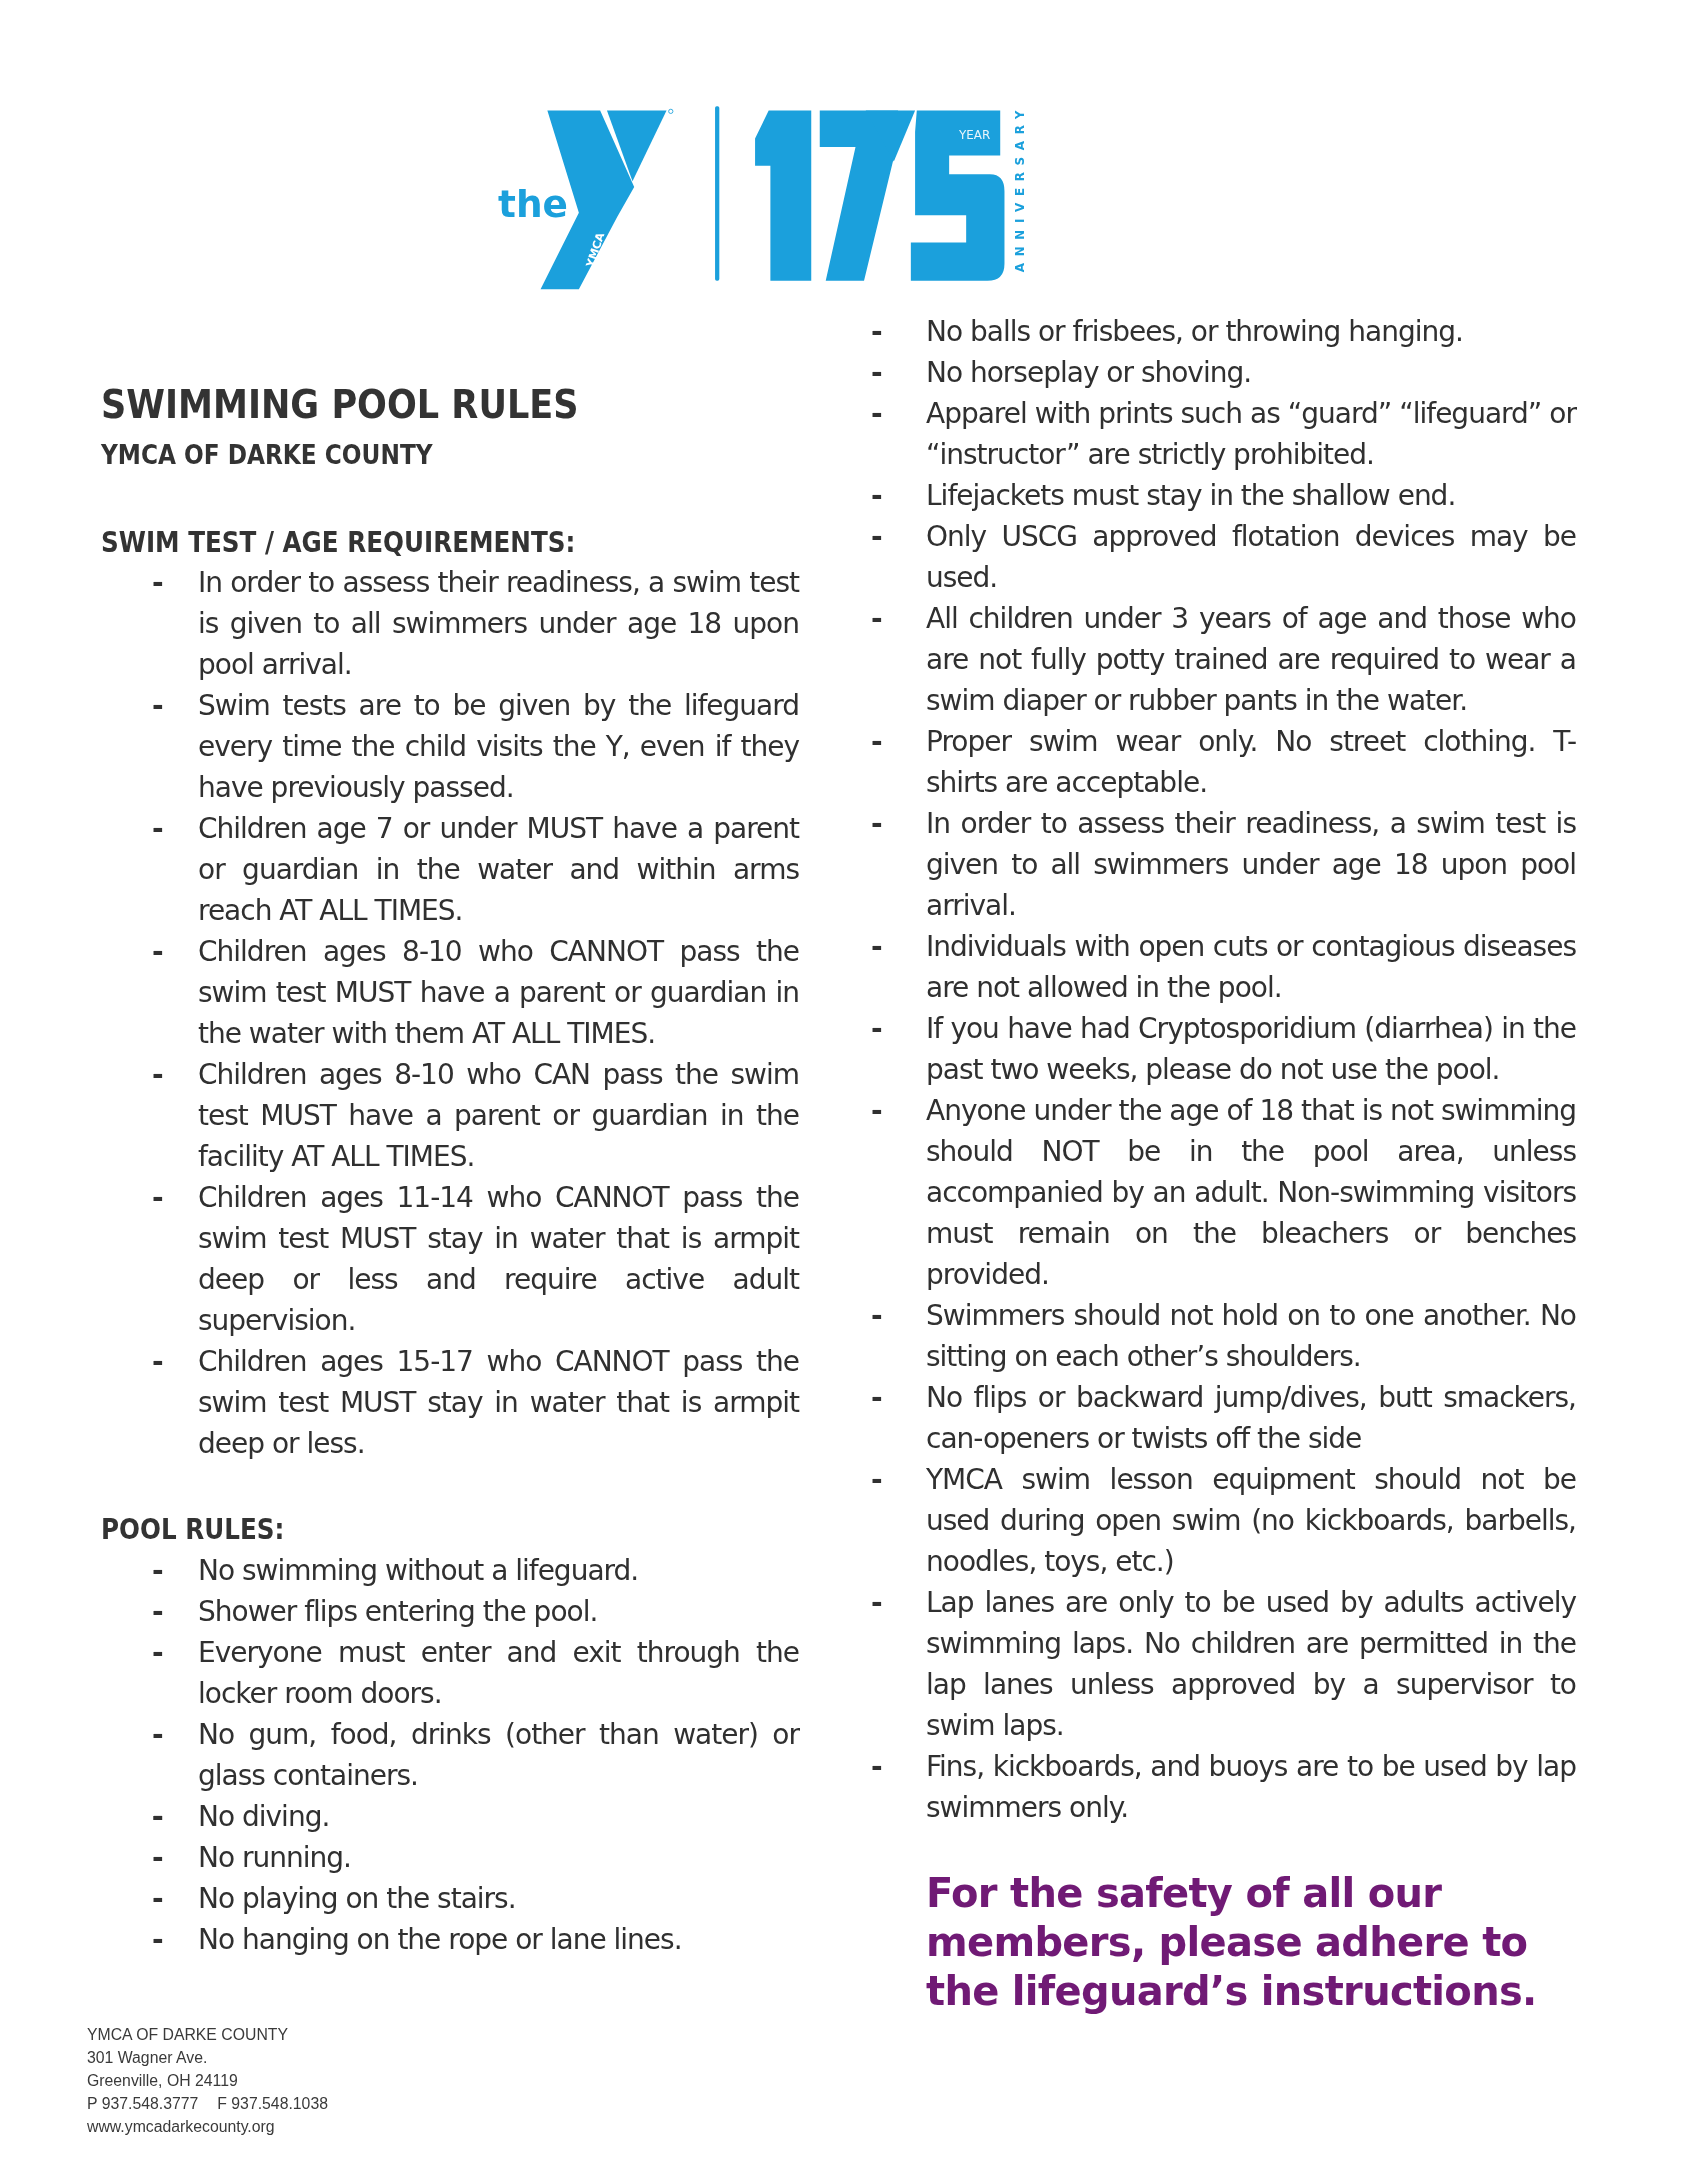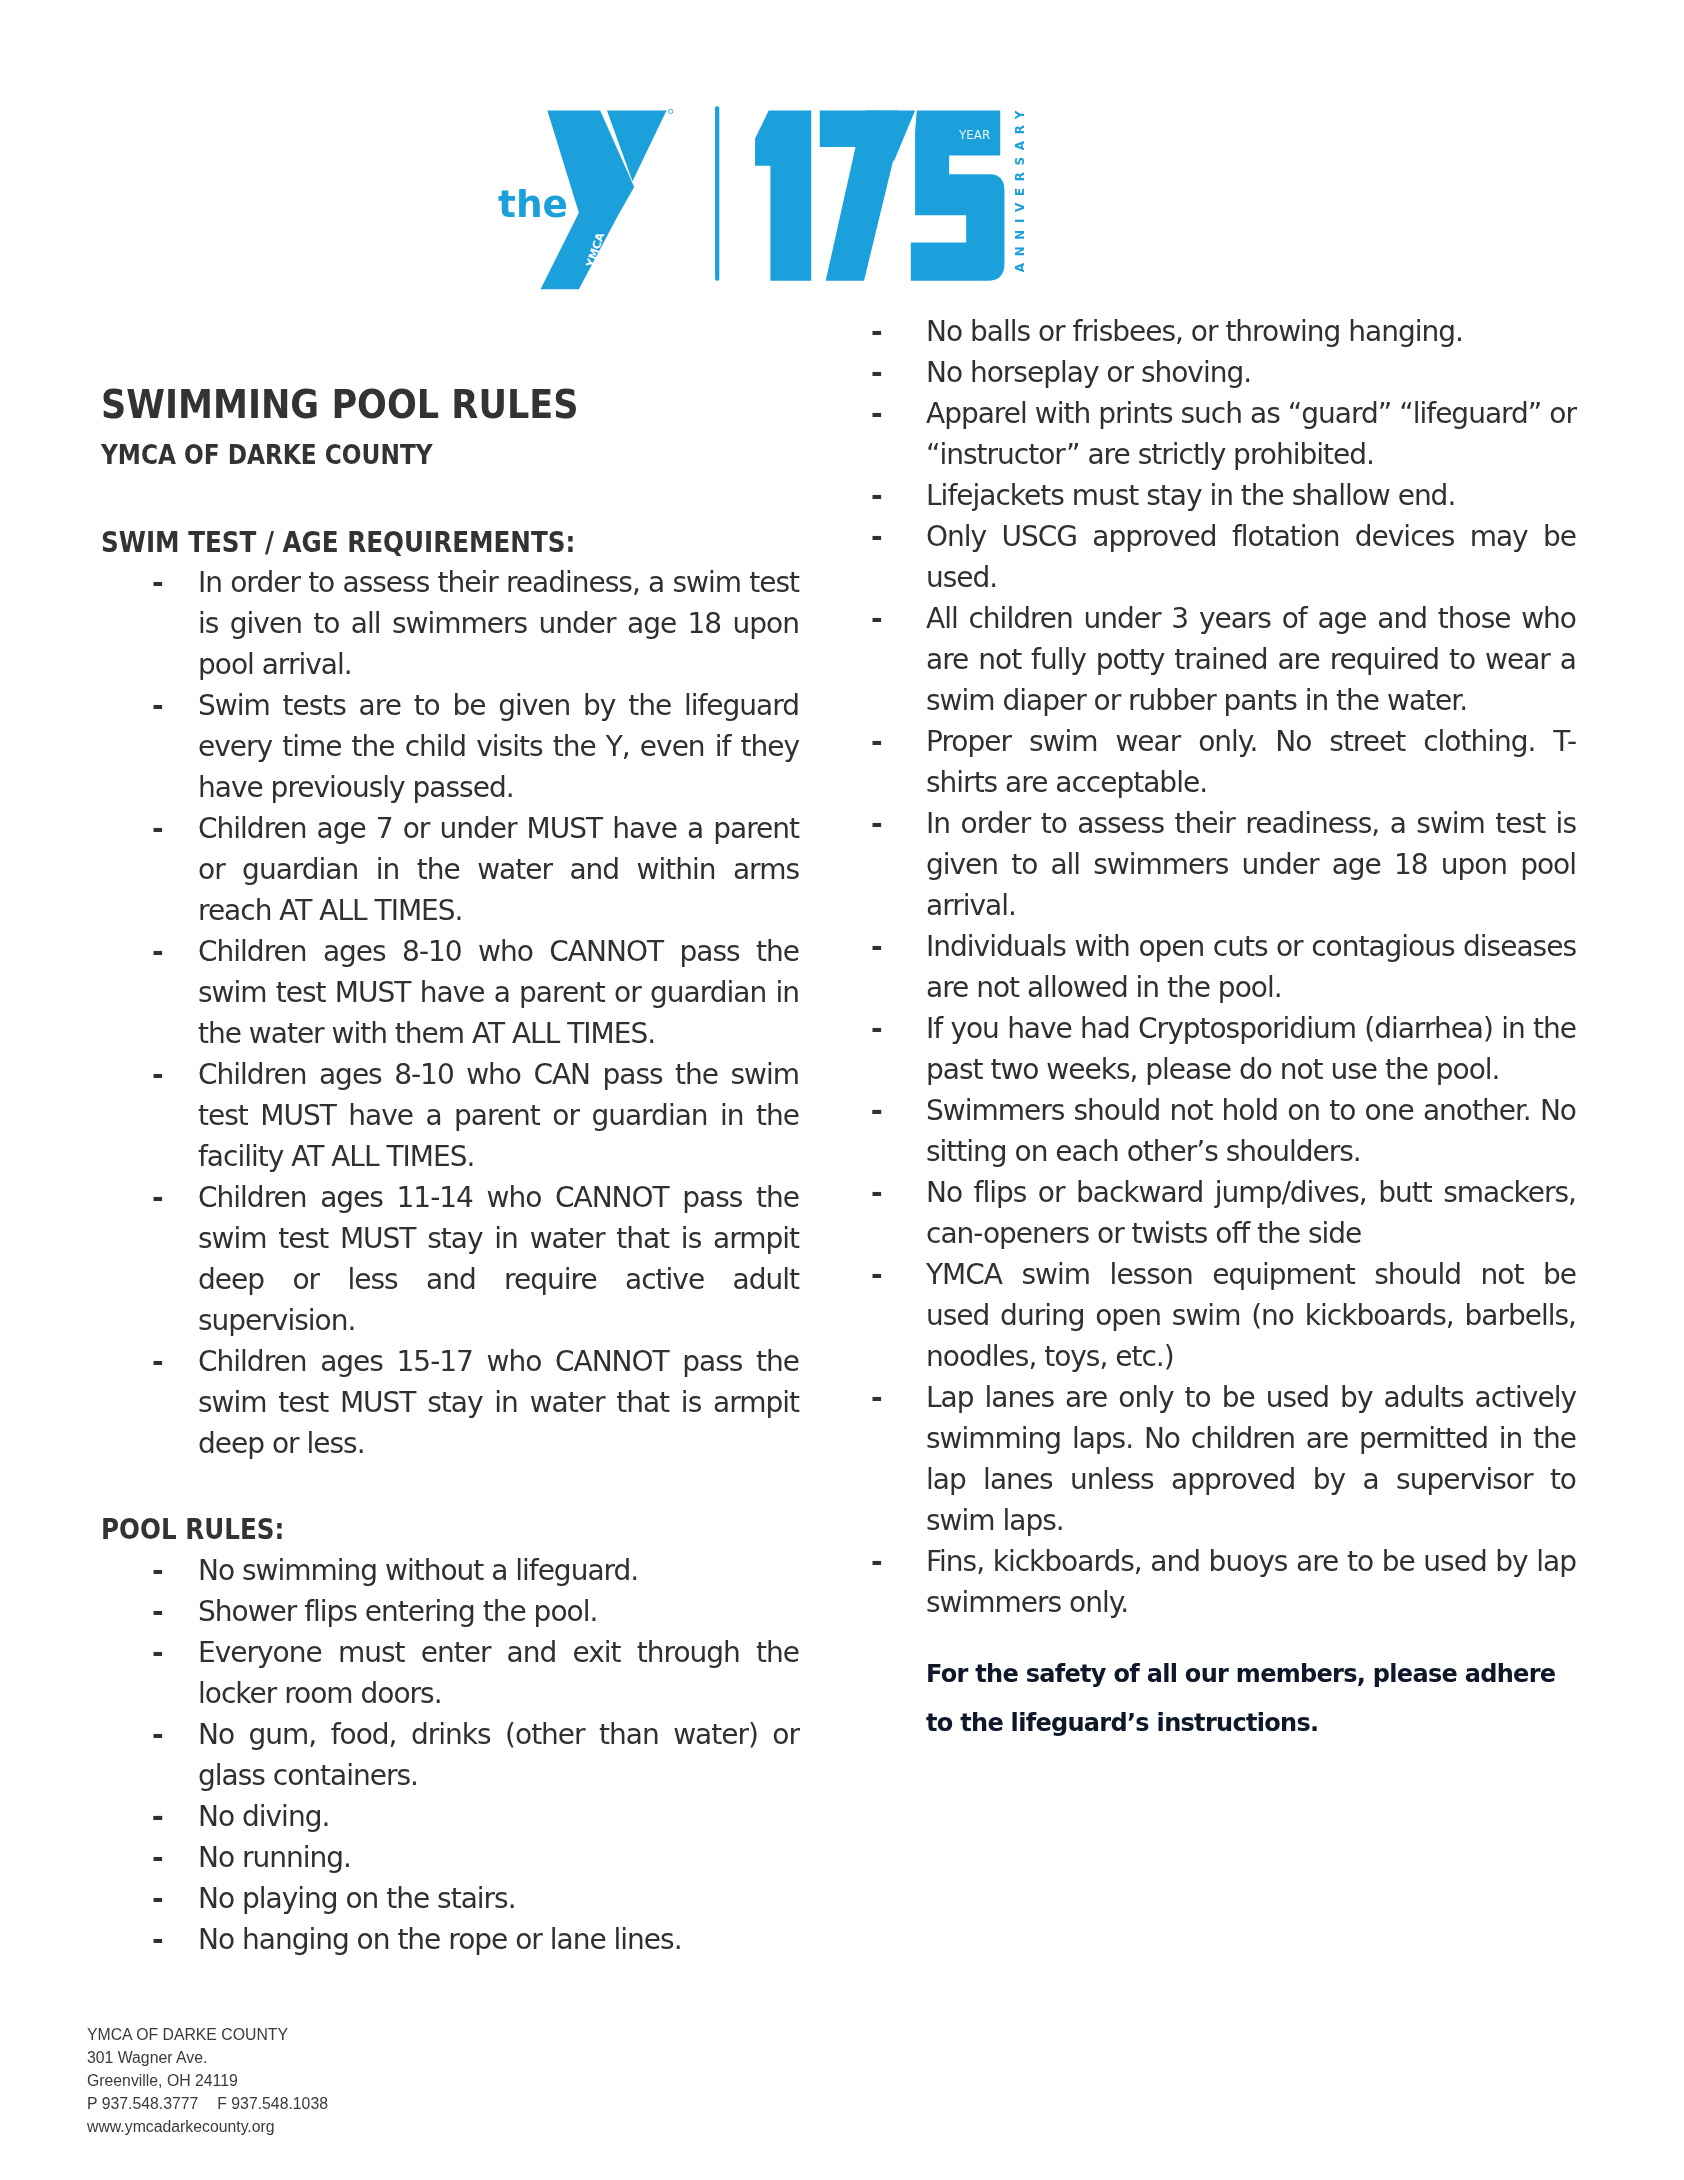--- a/index.html
+++ b/index.html
@@ -85,26 +85,26 @@
     .right-col ul.rules li .dash { left: 0px; }
 
     
     .right-col {
       position: absolute;
       left: 871px;
       top: 308px;
       width: 705px;
     }
     .safety-note {
-      margin-top: 27px;
+      margin-top: 41px;
       padding-left: 55px;
       font-weight: bold;
-      font-size: 24px;
+      font-size: 40px;
       line-height: 49px;
-      color: #0f172a;
+      color: #701a75;
       letter-spacing: -0.7px;
     }
 
     
     .footer {
       position: absolute;
       left: 87px;
       top: 2023px;
       font-family: "Liberation Sans", sans-serif;
       font-size: 15.8px;
@@ -178,21 +178,21 @@
     <li><span class="dash">-</span><span>No balls or frisbees, or throwing hanging.</span></li>
     <li><span class="dash">-</span><span>No horseplay or shoving.</span></li>
     <li><span class="dash">-</span><span>Apparel with prints such as “guard” “lifeguard” or “instructor” are strictly prohibited.</span></li>
     <li><span class="dash">-</span><span>Lifejackets must stay in the shallow end.</span></li>
     <li><span class="dash">-</span><span>Only USCG approved flotation devices may be used.</span></li>
     <li><span class="dash">-</span><span>All children under 3 years of age and those who are not fully potty trained are required to wear a swim diaper or rubber pants in the water.</span></li>
     <li><span class="dash">-</span><span>Proper swim wear only. No street clothing. T-shirts are acceptable.</span></li>
     <li><span class="dash">-</span><span>In order to assess their readiness, a swim test is given to all swimmers under age 18 upon pool arrival.</span></li>
     <li><span class="dash">-</span><span>Individuals with open cuts or contagious diseases are not allowed in the pool.</span></li>
     <li><span class="dash">-</span><span>If you have had Cryptosporidium (diarrhea) in the past two weeks, please do not use the pool.</span></li>
-    <li><span class="dash">-</span></li>
+    <li><span class="dash">-</span><span>Anyone under the age of 18 that is not swimming should NOT be in the pool area, unless accompanied by an adult. Non-swimming visitors must remain on the bleachers or benches provided.</span></li>
     <li><span class="dash">-</span><span>Swimmers should not hold on to one another. No sitting on each other’s shoulders.</span></li>
     <li><span class="dash">-</span><span>No flips or backward jump/dives, butt smackers, can-openers or twists off the side</span></li>
     <li><span class="dash">-</span><span>YMCA swim lesson equipment should not be used during open swim (no kickboards, barbells, noodles, toys, etc.)</span></li>
     <li><span class="dash">-</span><span>Lap lanes are only to be used by adults actively swimming laps.  No children are permitted in the lap lanes unless approved by a supervisor to swim laps.</span></li>
     <li><span class="dash">-</span><span>Fins, kickboards, and buoys are to be used by lap swimmers only.</span></li>
   </ul>
 
   <p class="safety-note">For the safety of all our members, please adhere to the lifeguard’s instructions.</p>
 </div>
 

